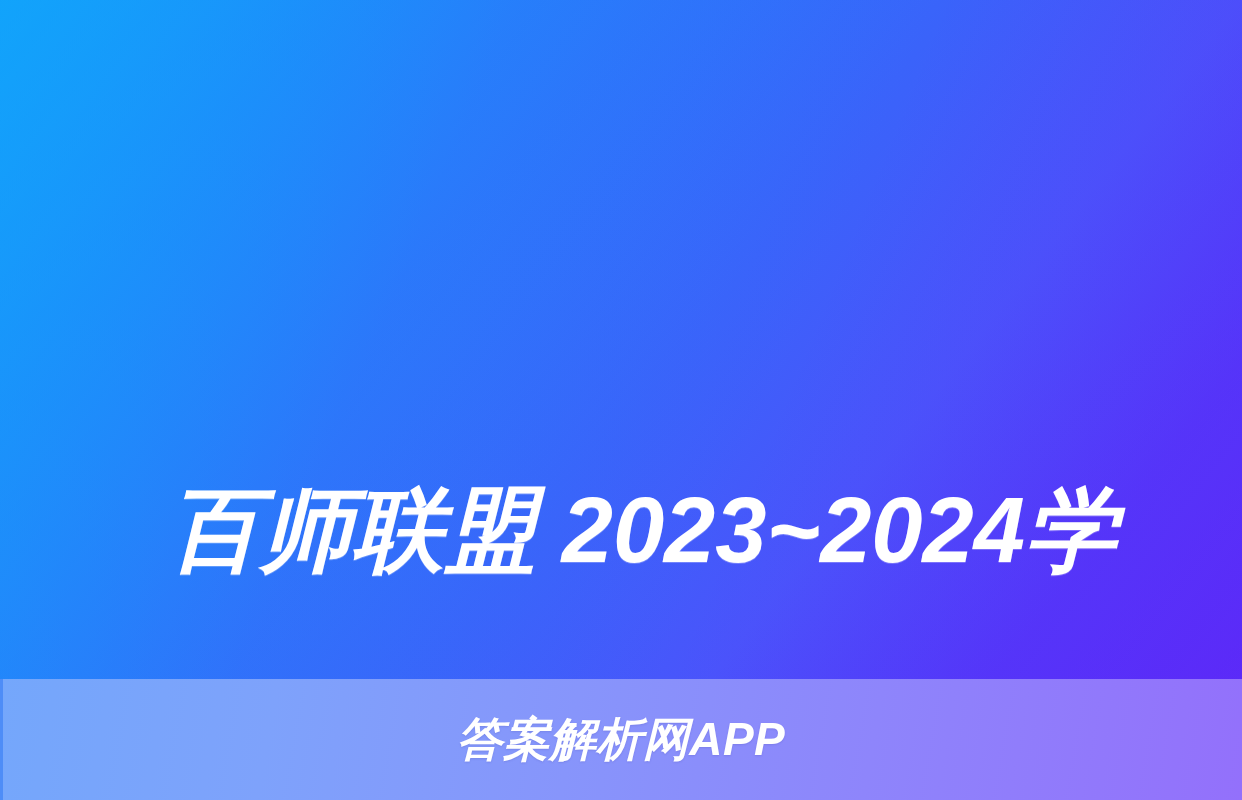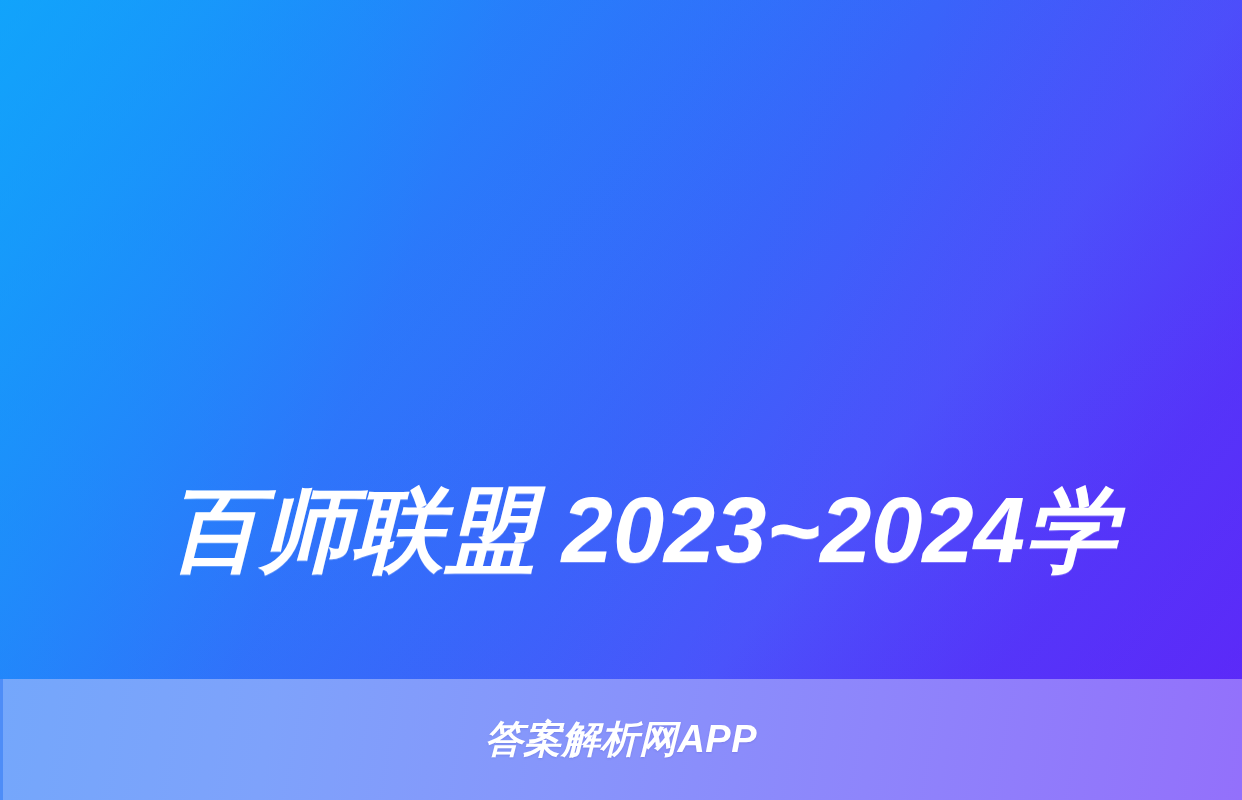--- a/index.html
+++ b/index.html
@@ -97,21 +97,21 @@
     position: absolute;
     left: 0;
     top: 679px;
     width: 1242px;
     height: 121px;
     z-index: 4;
     display: flex;
     align-items: center;
     justify-content: center;
     color: #ffffff;
-    font-size: 38px;
+    font-size: 46px;
     font-weight: 700;
     font-style: italic;
     letter-spacing: 0.5px;
     white-space: pre;
     text-shadow: 0 1px 2px rgba(60,60,160,0.18);
   }
 </style>
 </head>
 <body>
 

